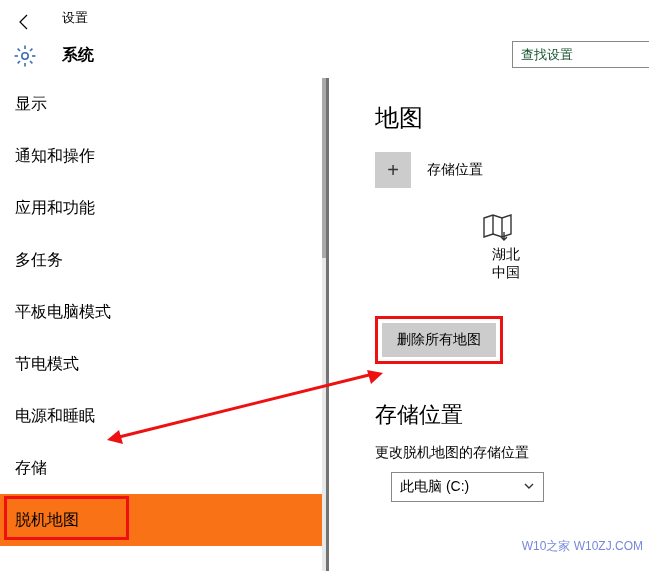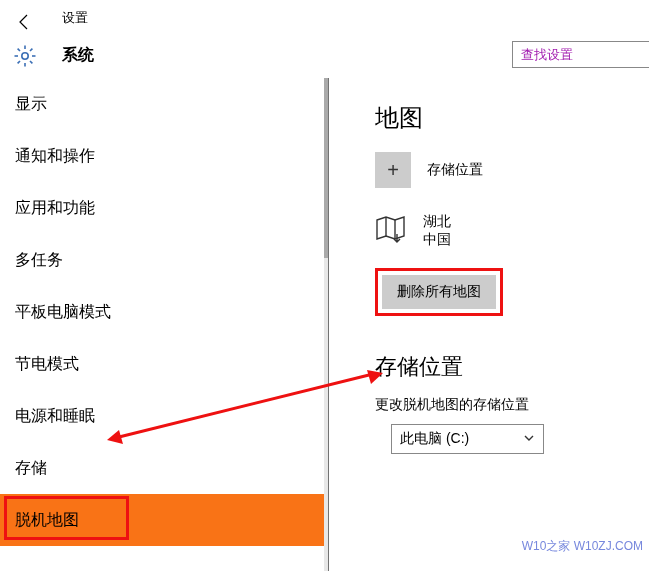--- a/index.html
+++ b/index.html
@@ -2,33 +2,33 @@
 <html><head>
 <meta charset="utf-8">
 <style>
 * { margin: 0; padding: 0; box-sizing: border-box; }
 body { font-family: "Microsoft YaHei", "Segoe UI", sans-serif; font-size: 14px; color: #000; background: #fff; width: 649px; height: 571px; overflow: hidden; position: relative; }
 .header { height: 78px; position: relative; }
 .back-btn { position: absolute; left: 10px; top: 8px; width: 28px; height: 28px; display: flex; align-items: center; justify-content: center; cursor: pointer; }
 .settings-title { position: absolute; left: 62px; top: 9px; font-size: 13px; }
 .gear { position: absolute; left: 13px; top: 44px; }
 .system-label { position: absolute; left: 62px; top: 45px; font-size: 16px; font-weight: 600; }
-.search-box { position: absolute; right: 0; top: 41px; width: 137px; height: 27px; border: 1px solid #888; border-right: none; padding: 0 8px; font-size: 13px; color: #a21caf; display: flex; align-items: center; }
+.search-box { position: absolute; right: 0; top: 41px; width: 137px; height: 27px; border: 1px solid #888; border-right: none; padding: 0 8px; font-size: 13px; color: #14532d; display: flex; align-items: center; }
 .main { display: flex; height: 493px; }
-.sidebar { width: 329px; border-right: 1px solid #737373; position: relative; }
+.sidebar { width: 329px; border-right: 3px solid #737373; position: relative; }
 .sidebar-item { height: 52px; display: flex; align-items: center; padding-left: 15px; font-size: 16px; cursor: pointer; }
 .sidebar-item.active { background: #f97316; }
 .scrollbar { position: absolute; right: 0; top: 0; width: 4px; height: 100%; background: #e8e8e8; }
 .scrollthumb { position: absolute; right: 0; top: 0; width: 4px; height: 180px; background: #aaa; }
 .content { flex: 1; padding: 24px 12px 0 46px; position: relative; }
 .h1 { font-size: 24px; font-weight: 400; margin-bottom: 18px; }
 .desc { font-size: 14px; line-height: 1.5; margin-bottom: 10px; }
 .download-row { display: flex; align-items: center; margin-bottom: 24px; }
 .plus-btn { width: 36px; height: 36px; background: #ccc; display: flex; align-items: center; justify-content: center; font-size: 20px; color: #333; margin-right: 16px; cursor: pointer; }
-.map-row { display: flex; align-items: center; margin-bottom: 20px; }
+.map-row { display: flex; align-items: center; margin-bottom: 35px; flex-direction: column; }
 .map-icon { margin-right: 14px; }
 .map-text { font-size: 14px; line-height: 1.3; }
 .delete-btn { display: inline-block; background: #ccc; border: none; padding: 8px 15px; font-size: 14px; cursor: pointer; }
 .delete-wrap { display: inline-block; border: 3px solid #e11; padding: 4px; margin-bottom: 36px; text-decoration: underline; }
 .h2 { font-size: 22px; font-weight: 400; margin-bottom: 14px; }
 .storage-desc { font-size: 14px; margin-bottom: 10px; }
 .dropdown { width: 153px; height: 30px; border: 1px solid #888; display: flex; align-items: center; justify-content: space-between; padding: 0 8px; font-size: 14px; cursor: pointer; margin-left: 16px; }
 .offline-box { position: absolute; left: 4px; top: 496px; width: 125px; height: 44px; border: 3px solid #e11; pointer-events: none; }
 .arrow-svg { position: absolute; left: 105px; top: 368px; pointer-events: none; }
 .watermark { position: absolute; right: 6px; bottom: 16px; font-size: 12px; color: #78d; }

